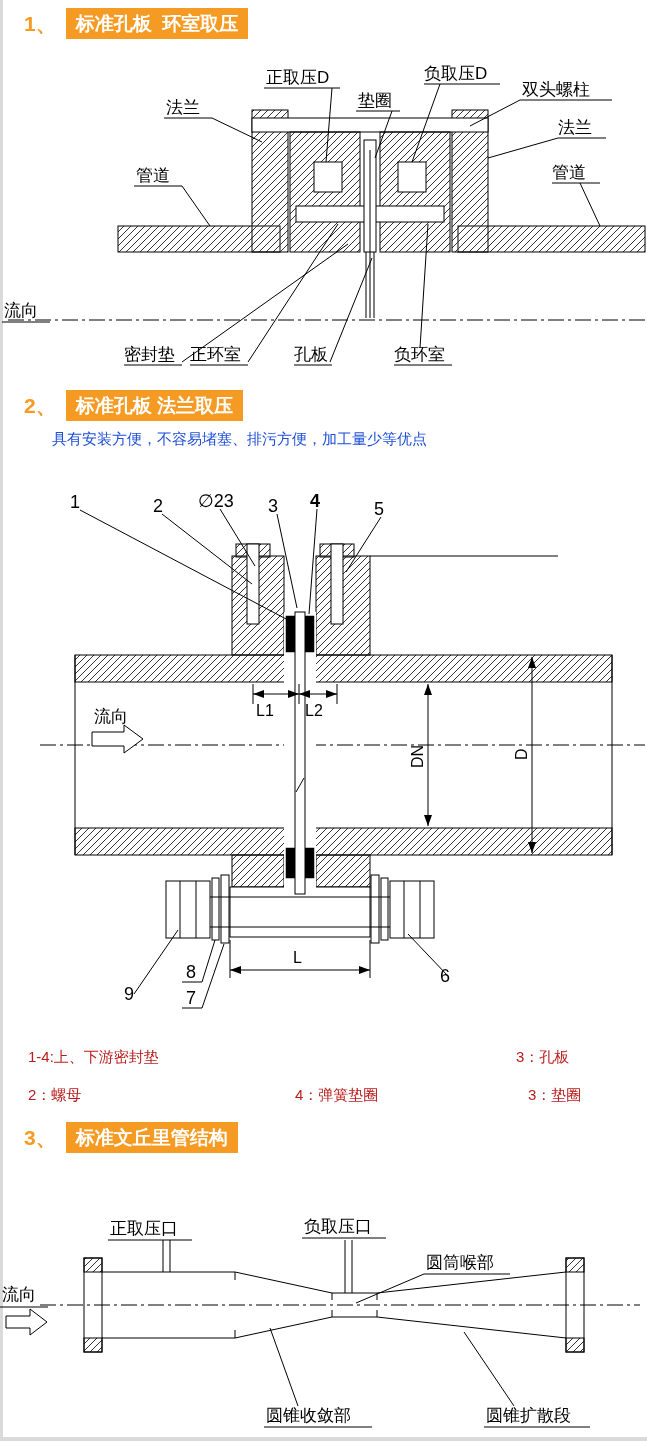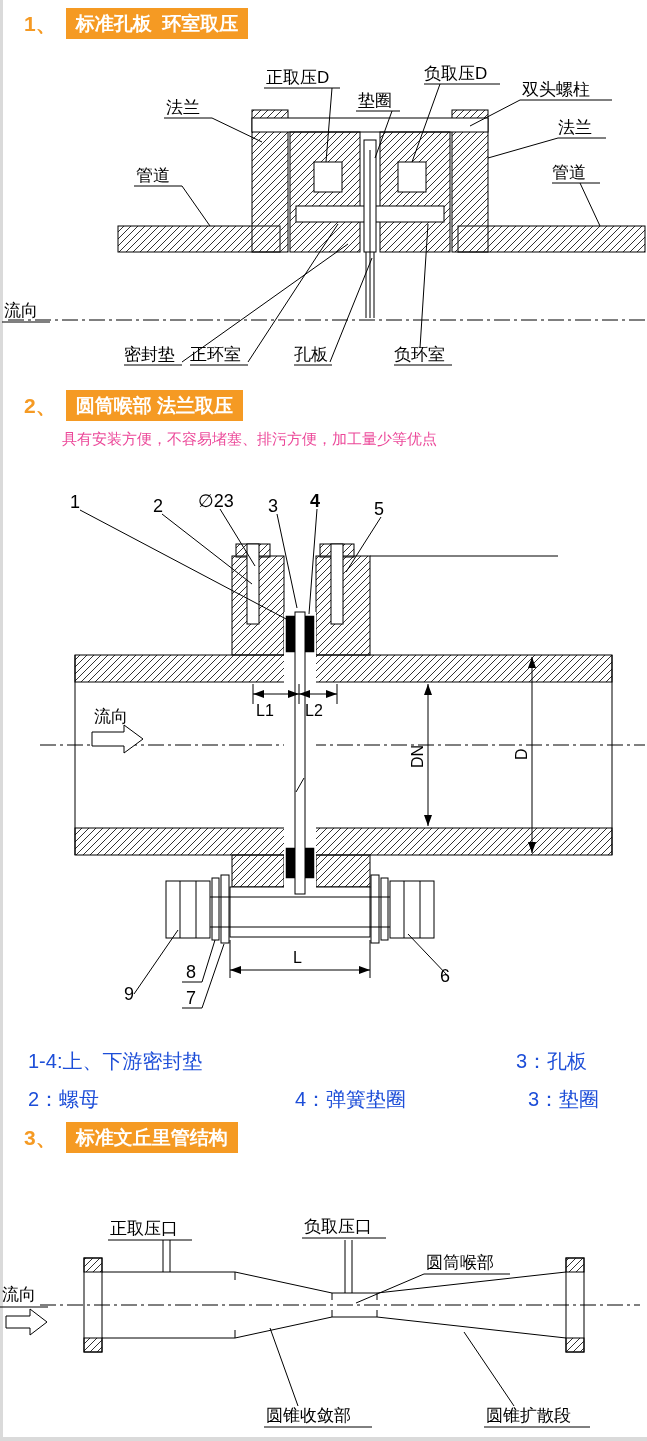--- a/index.html
+++ b/index.html
@@ -4,22 +4,22 @@
 <style>
   *{margin:0;padding:0;box-sizing:border-box}
   html,body{background:#fff}
   body{font-family:"Liberation Sans",sans-serif}
   #page{position:relative;width:647px;height:1441px;background:#fff;overflow:hidden}
   .edge-left{position:absolute;left:0;top:0;width:3px;height:100%;background:#dadada}
   .edge-bottom{position:absolute;left:0;bottom:0;width:100%;height:4px;background:#dadada}
   .sec-head{position:absolute;left:24px;display:flex;align-items:center;gap:9px}
   .sec-num{color:#f59a23;font-weight:bold;font-size:21px}
   .sec-badge{background:#f59a23;color:#fff;font-weight:bold;font-size:19px;line-height:1;padding:6px 10px;white-space:pre}
-  .subtitle{position:absolute;left:62px;font-size:15px;color:#ec4899;white-space:pre}
-  .legend-item{position:absolute;font-size:20px;color:#1d4ed8;white-space:pre}
+  .subtitle{position:absolute;left:52px;font-size:15px;color:#1d4ed8;white-space:pre}
+  .legend-item{position:absolute;font-size:15px;color:#b91c1c;white-space:pre}
   svg.diag{position:absolute;left:0}
   .h{fill:url(#hatch);stroke:#000;stroke-width:1}
   .w{fill:#fff;stroke:#000;stroke-width:1}
   .b{fill:#000;stroke:#000;stroke-width:0.5}
   .o{fill:none;stroke:#000;stroke-width:1}
   .s{stroke:#000;stroke-width:1;fill:none}
   .cl{stroke:#000;stroke-width:1;stroke-dasharray:16 4 3 4;fill:none}
   text{font-family:"Liberation Sans",sans-serif;fill:#000}
   .lbl{font-size:17px}
   .num{font-size:18px}
@@ -117,21 +117,21 @@
     <text class="lbl" x="552" y="178">管道</text>
     <text class="lbl" x="4" y="316">流向</text>
     <text class="lbl" x="124" y="360">密封垫</text>
     <text class="lbl" x="190" y="360">正环室</text>
     <text class="lbl" x="294" y="360">孔板</text>
     <text class="lbl" x="394" y="360">负环室</text>
   </svg>
 
   <div class="sec-head" style="top:390px">
     <span class="sec-num">2、</span>
-    <span class="sec-badge">圆筒喉部 法兰取压</span>
+    <span class="sec-badge">标准孔板 法兰取压</span>
   </div>
   <div class="subtitle" style="top:430px">具有安装方便，不容易堵塞、排污方便，加工量少等优点</div>
 
   <svg class="diag" style="top:470px" width="647" height="570" viewBox="0 470 647 570">
     <g>
       <line class="cl" x1="40" y1="745" x2="645" y2="745"></line>
     </g>
     <g>
       <rect class="h" x="75" y="655" width="537" height="27"></rect>
       <rect class="h" x="75" y="828" width="537" height="27"></rect>

